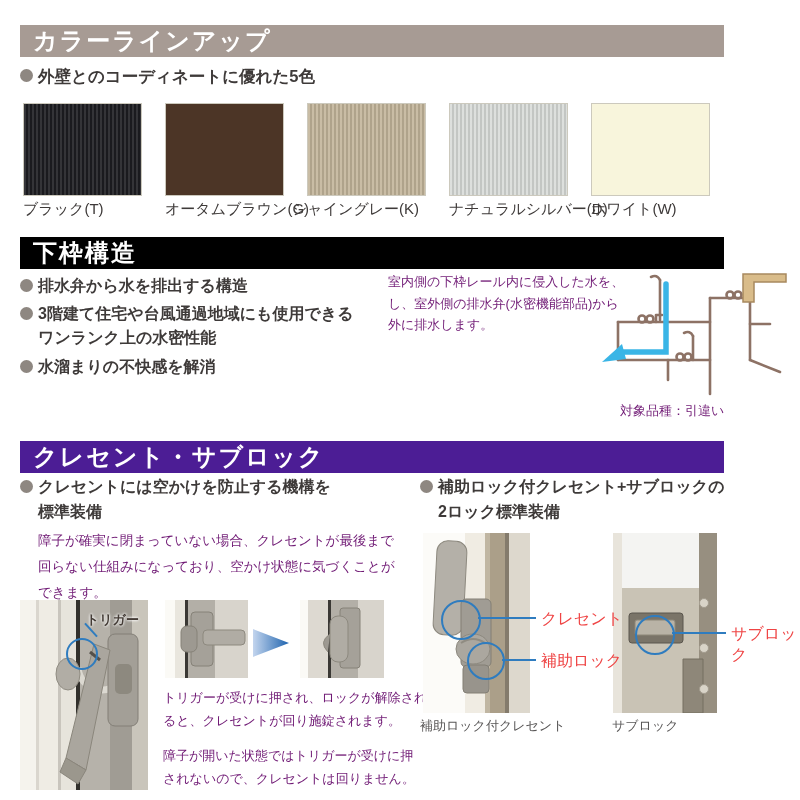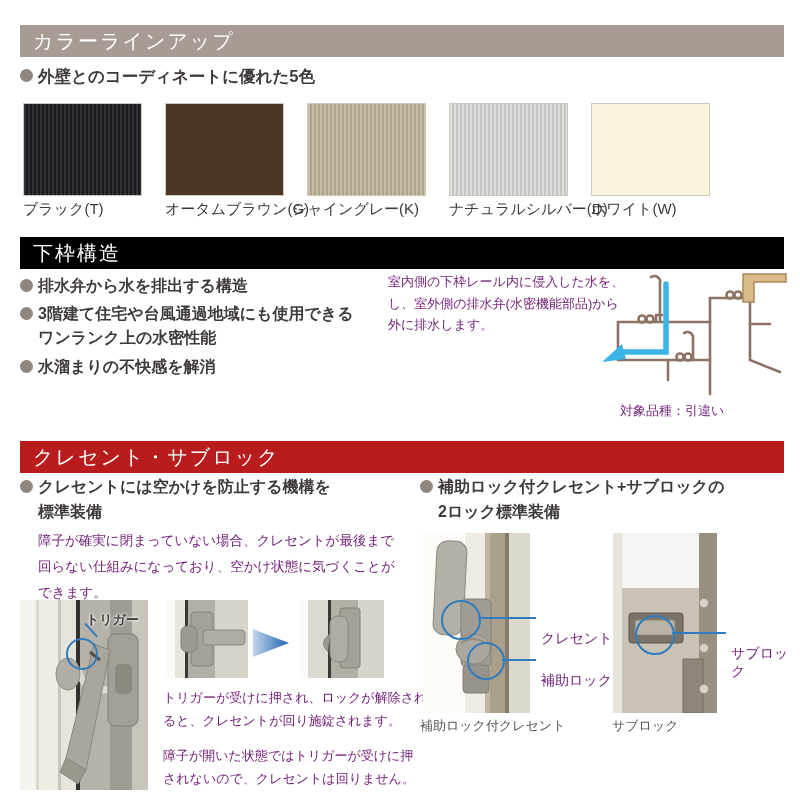--- a/index.html
+++ b/index.html
@@ -1,33 +1,33 @@
 <!DOCTYPE html>
 <html><head>
 <meta charset="utf-8">
 <style>
   html,body{margin:0;padding:0;background:#fff;}
   body{font-family:"Liberation Sans","DejaVu Sans",sans-serif;}
   #canvas{position:relative;width:800px;height:800px;background:#fff;overflow:hidden;}
   .abs{position:absolute;}
-  .section-bar{left:20px;width:764px;height:32px;color:#fff;font-weight:normal;
-    font-size:20px;line-height:32px;padding-left:13px;box-sizing:border-box;letter-spacing:2px;}
+  .section-bar{left:20px;width:704px;height:32px;color:#fff;font-weight:bold;
+    font-size:24px;line-height:32px;padding-left:13px;box-sizing:border-box;letter-spacing:2px;}
   .bullet-row{display:flex;align-items:flex-start;justify-content:space-between;}
   .dot{display:inline-block;width:13px;height:13px;border-radius:50%;background:#8e8781;
     margin:3px 5px 0 0;flex:0 0 13px;}
   .b-head{font-weight:bold;color:#3e3a39;font-size:16px;line-height:20px;}
   .body-txt{color:#701a75;font-size:13px;}
   .swatch{top:103px;width:119px;height:93px;border:1px solid #ccc9bd;box-sizing:border-box;}
   .tex::after{content:"";position:absolute;inset:0;
     background:repeating-linear-gradient(90deg,rgba(255,255,255,.10) 0 2px,rgba(0,0,0,.10) 2px 4px);}
   .swatch-label{top:200px;font-size:15px;color:#3e3a39;}
   .photo{box-sizing:border-box;}
   .circle{border:2px solid #2f7cbf;border-radius:50%;background:transparent;}
   .callout-line{height:2px;background:#2f7cbf;}
-  .callout-label{font-size:14px;color:#701a75;margin-top:21px;}
+  .callout-label{font-size:16px;color:#ef4444;}
   .caption{font-size:13px;color:#595757;}
   .arrow-right{width:36px;height:28px;background:linear-gradient(90deg,#c3d5ee,#1e63ae);
     clip-path:polygon(0 0,100% 50%,0 100%);}
 </style>
 </head>
 <body>
 
 <div id="canvas">
 
   <div class="abs section-bar" style="top: 25px; background-color: rgb(167, 155, 148);">カラーラインアップ</div>
@@ -95,21 +95,21 @@
       <path d="M152,56 H172"></path>
     </g>
     <path d="M145,6 H188 V14 H156 V34 H145 Z" fill="#d9bc8a" stroke="#a8895f" stroke-width="1.5"></path>
     <g>
       <path d="M68,16 V84 H22" stroke="#3ab5e6" stroke-width="5.5" fill="none" stroke-linecap="round"></path>
       <polygon points="4,94 24,76 28,91" fill="#3ab5e6"></polygon>
     </g>
   </svg>
   <div class="abs body-txt" style="top:402px;left:620px;">対象品種：引違い</div>
 
-  <div class="abs section-bar" style="top: 441px; background-color: #b91c1c;">クレセント・サブロック</div>
+  <div class="abs section-bar" style="top: 441px; background-color: #4c1d95;">クレセント・サブロック</div>
 
   <div class="abs bullet-row" style="top:477px;left:20px;">
     <span class="dot"></span>
     <span class="b-head">クレセントには空かけを防止する機構を</span>
   </div>
   <div class="abs b-head" style="top:502px;left:38px;">標準装備</div>
 
   <div class="abs body-txt" style="top:528px;left:38px;font-size:13.5px;line-height:26px;">
     <div>障子が確実に閉まっていない場合、クレセントが最後まで</div>
     <div>回らない仕組みになっており、空かけ状態に気づくことが</div>

